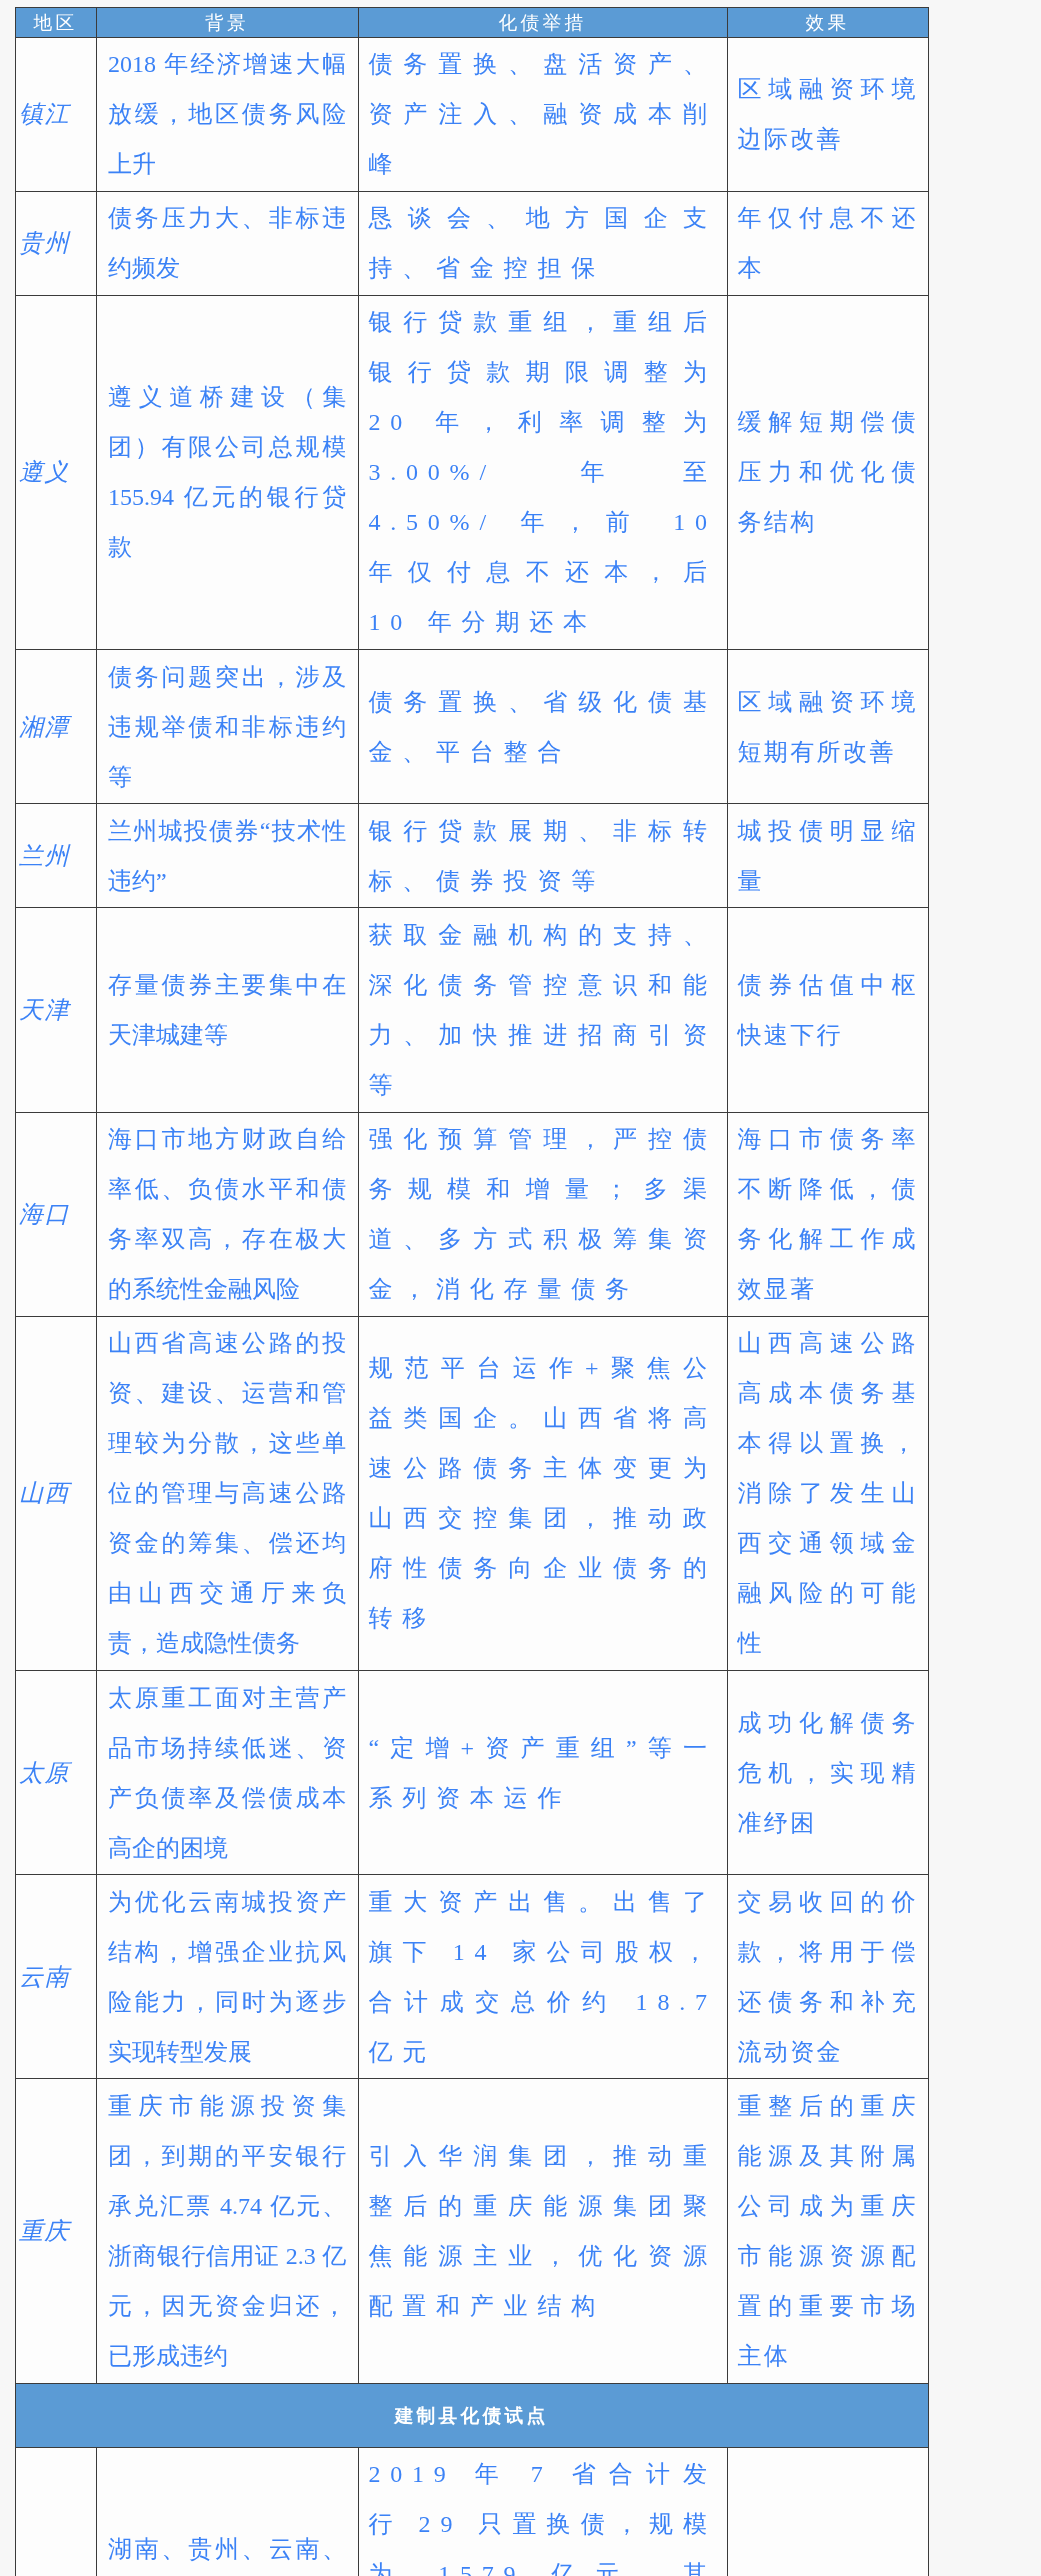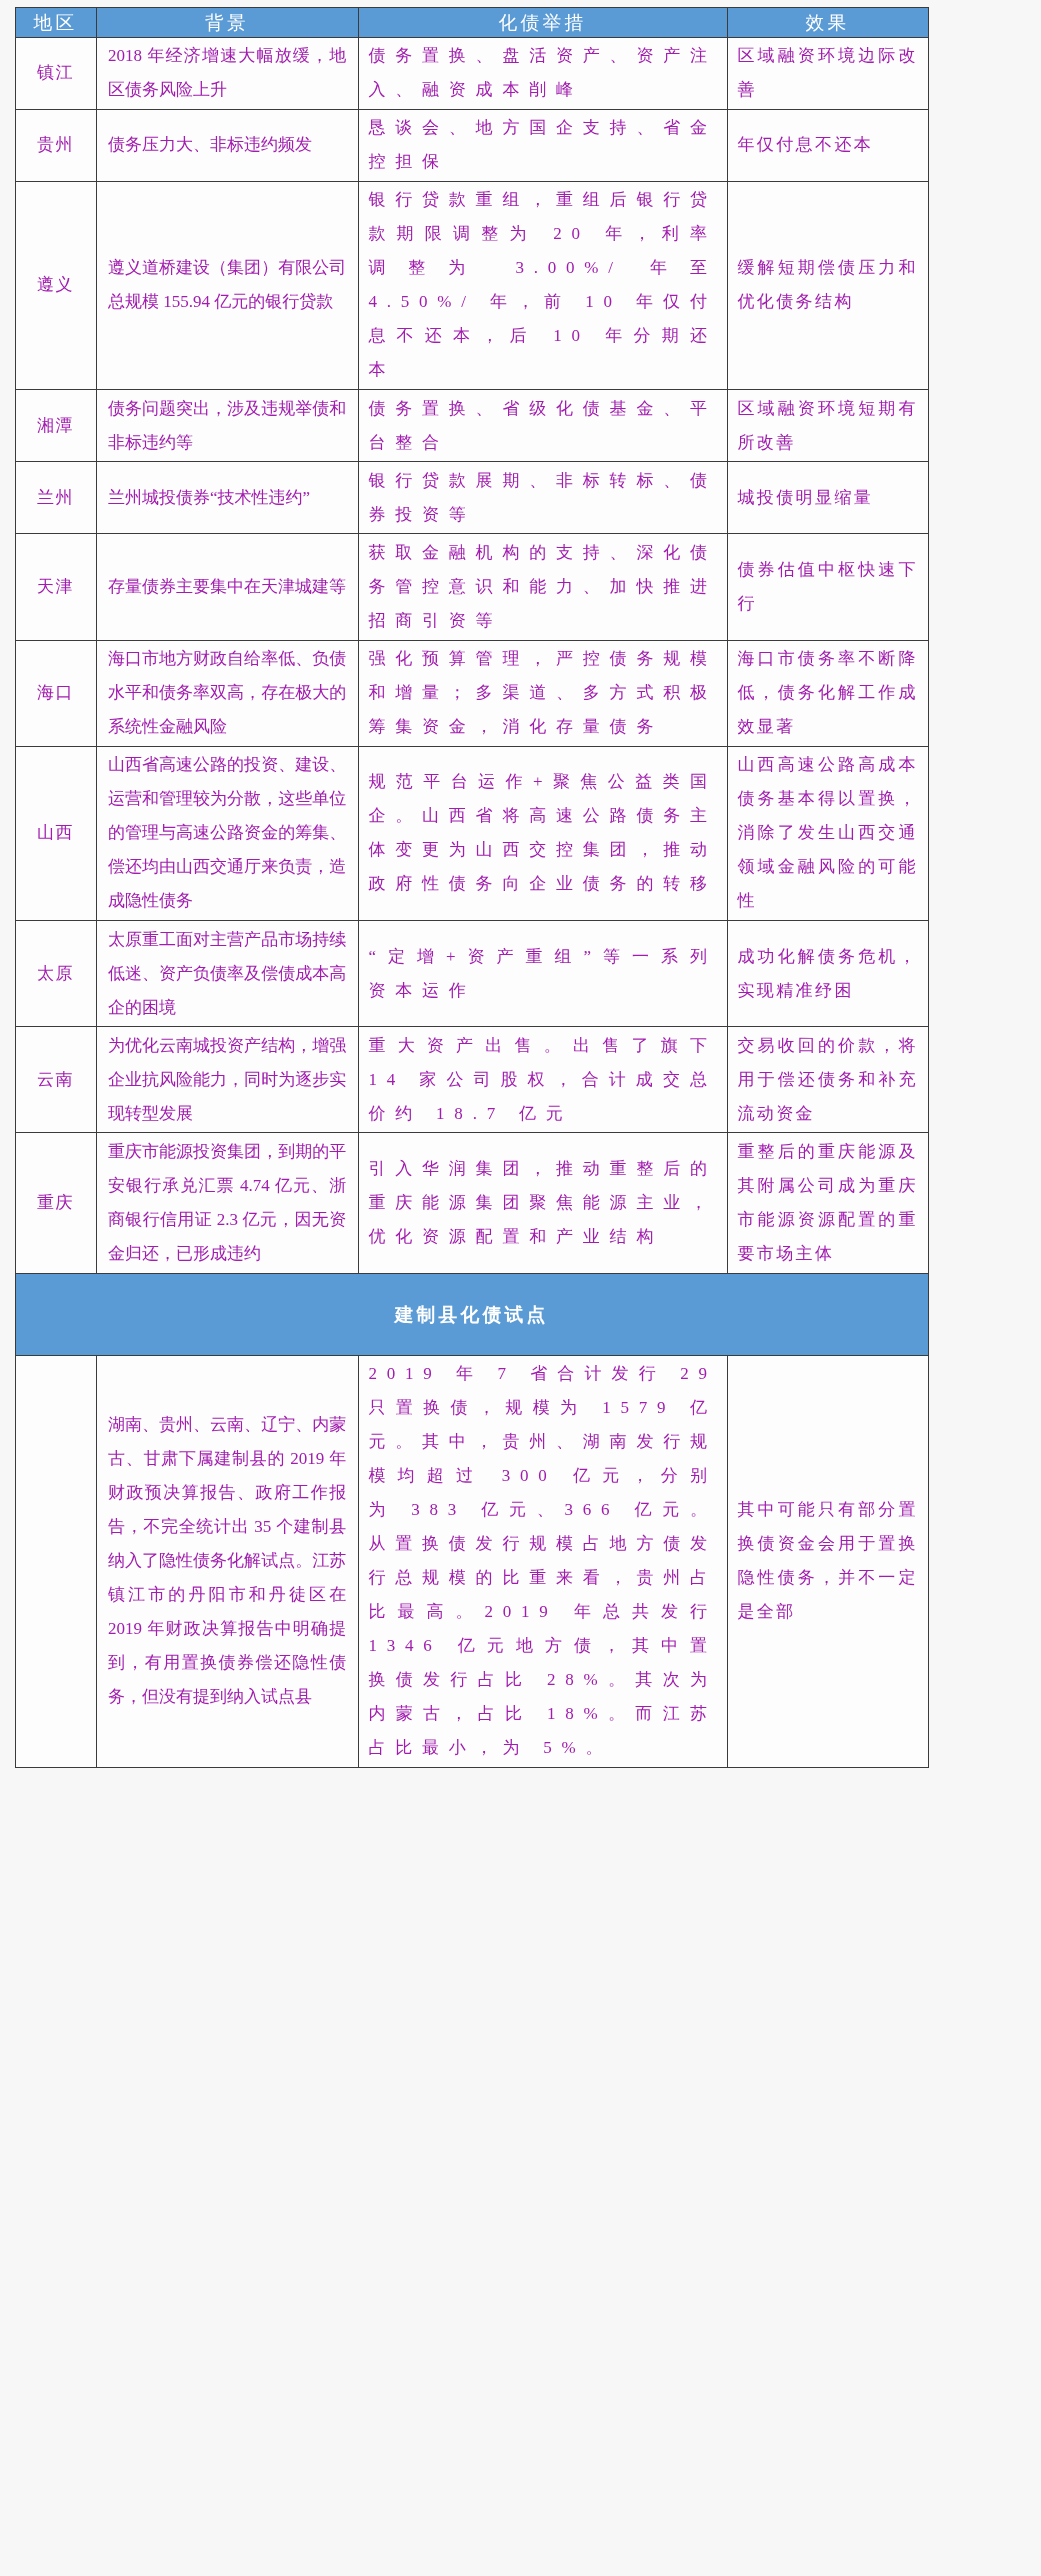--- a/index.html
+++ b/index.html
@@ -7,28 +7,28 @@
   .doc{width:1041px;min-height:2576px;box-sizing:border-box;padding:6.5px 0 6.5px 14.6px;background:#f7f7f7;}
   table.debt{
     border-collapse:collapse;table-layout:fixed;width:913px;
     background:#fdfdfd;border:1.6px solid #3b3b3b;
   }
   .debt th,.debt td{border:0.8px solid #3b3b3b;box-sizing:border-box;}
   .debt thead th{
     background:#5b9bd5;color:#ffffff;font-size:18.7px;font-weight:400;
     height:29px;line-height:29px;letter-spacing:3.3px;padding:0;text-align:center;
   }
-  .debt td{color:#a21caf;font-size:17px;line-height:34px;vertical-align:middle;overflow-wrap:break-word;}
-  td.region{text-align:center;letter-spacing:1.6px;padding:0 3.3px;}
+  .debt td{color:#3b82f6;font-size:24px;line-height:50px;vertical-align:middle;overflow-wrap:break-word;}
+  td.region{text-align:left;letter-spacing:1.6px;padding:0 3.3px;font-style:italic;}
   td.bg{text-align:justify;padding:1.6px 11.4px;}
   td.measures{text-align:justify;letter-spacing:9.8px;padding:1.6px 9.8px;margin-left:28px;}
   td.effect{text-align:justify;letter-spacing:2.4px;padding:1.6px 9.8px;margin-top:40px;}
   tr.band td{
     background:#5b9bd5;color:#ffffff;text-align:center;font-weight:700;
-    font-size:18.7px;height:47px;line-height:47px;letter-spacing:3.3px;padding:17px;
+    font-size:18.7px;height:47px;line-height:47px;letter-spacing:3.3px;padding:8px;
   }
 </style>
 </head>
 <body>
 
 <div class="doc">
   <table class="debt">
     <colgroup>
       <col style="width:81px">
         <col style="width:262px">

